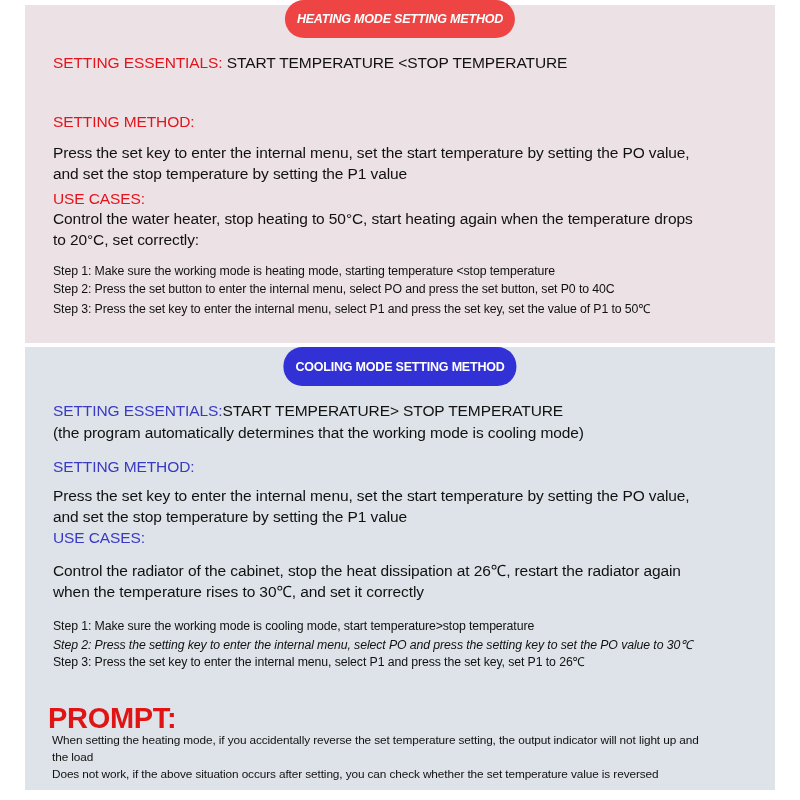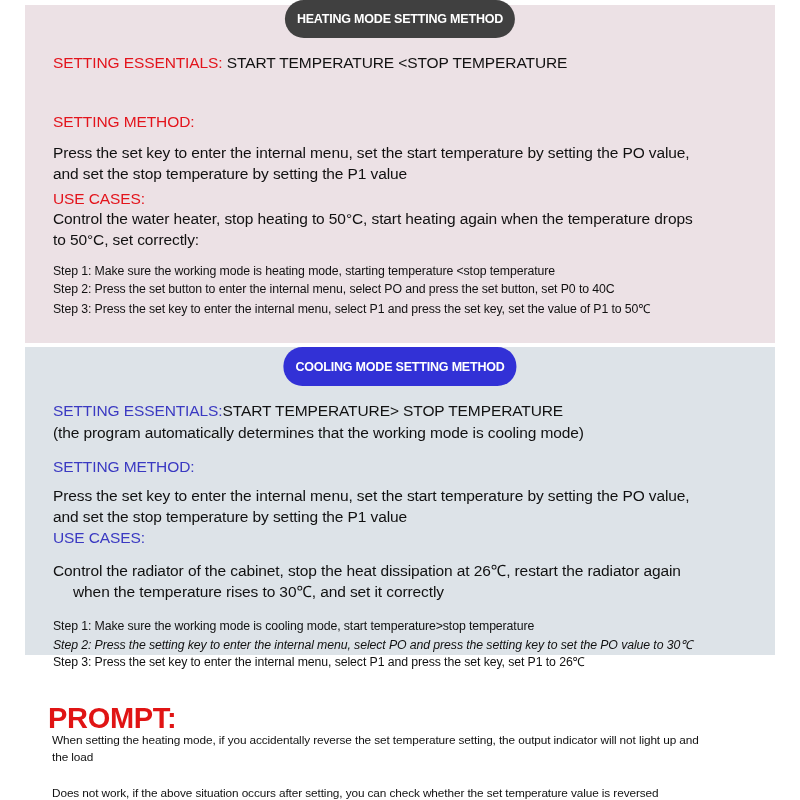--- a/index.html
+++ b/index.html
@@ -1,29 +1,29 @@
 <!DOCTYPE html>
 <html><head>
 <meta charset="utf-8">
 <style>
   * { box-sizing: border-box; margin: 0; padding: 0; }
   html, body { width: 800px; height: 800px; background: #ffffff; overflow: hidden; }
   body { position: relative; font-family: "Liberation Sans", sans-serif; color: #111; }
 
   .panel { position: absolute; left: 25px; width: 750px; }
   .panel.heat { top: 5px; height: 338px; background: #ece1e5; }
-  .panel.cool { top: 347px; height: 308px; background: #dde3e8; }
+  .panel.cool { top: 347px; height: 443px; background: #dde3e8; }
 
   .pill {
     position: absolute; left: 50%; transform: translateX(-50%);
     height: 38px; border-radius: 19px; color: #fff; font-weight: bold;
     font-size: 12.5px; display: flex; align-items: center; justify-content: center;
     padding: 0 12px; white-space: nowrap; letter-spacing: -0.2px;
   }
-  .heat .pill { top: -5px; width: 155px; width: auto; background: #404040; min-width: 154px; }
+  .heat .pill { top: -5px; width: 155px; width: auto; background: #ef4444; min-width: 154px; font-style: italic; }
   .cool .pill { top: 0px; background: #3231d6; min-width: 156px; height: 39px; }
 
   .txt { position: absolute; left: 28px; white-space: nowrap; }
   .big { font-size: 15.5px; letter-spacing: -0.1px; text-align: right; }
   .small { font-size: 12.3px; letter-spacing: -0.1px; margin-top: 7px; }
   .red { color: #e3141c; }
   .blue { color: #3a39c2; }
 
   .prompt-title { position: absolute; left: 48px; top: 702px; font-size: 29px; font-weight: bold; color: #e01414; letter-spacing: -0.3px; }
   .prompt-line { position: absolute; left: 52px; font-size: 11.8px; white-space: nowrap; letter-spacing: -0.1px; }
@@ -37,44 +37,44 @@
   <div class="txt big" style="top:49px;">
     <span class="red">SETTING ESSENTIALS: </span><span>START TEMPERATURE &lt;STOP TEMPERATURE</span>
   </div>
 
   <div class="txt big red" style="top:108px;">SETTING METHOD:</div>
   <div class="txt big" style="top:139px;">Press the set key to enter the internal menu, set the start temperature by setting the PO value,</div>
   <div class="txt big" style="top:160px;">and set the stop temperature by setting the P1 value</div>
 
   <div class="txt big red" style="top:185px;">USE CASES:</div>
   <div class="txt big" style="top:205px;">Control the water heater, stop heating to 50°C, start heating again when the temperature drops</div>
-  <div class="txt big" style="top:226px;">to 50°C, set correctly:</div>
+  <div class="txt big" style="top:226px;">to 20°C, set correctly:</div>
 
   <div class="txt small" style="top:252px;">Step 1: Make sure the working mode is heating mode, starting temperature &lt;stop temperature</div>
   <div class="txt small" style="top:270px;">Step 2: Press the set button to enter the internal menu, select PO and press the set button, set P0 to 40C</div>
   <div class="txt small" style="top:288px;">Step 3: Press the set key to enter the internal menu, select P1 and press the set key, set the value of P1 to 50℃</div>
 </section>
 
 <section class="panel cool">
   <div class="pill">COOLING MODE SETTING METHOD</div>
 
   <div class="txt big" style="top:55px;">
     <span class="blue">SETTING ESSENTIALS:</span><span>START TEMPERATURE&gt; STOP TEMPERATURE</span>
   </div>
   <div class="txt big" style="top:77px;">(the program automatically determines that the working mode is cooling mode)</div>
 
   <div class="txt big blue" style="top:111px;">SETTING METHOD:</div>
   <div class="txt big" style="top:140px;">Press the set key to enter the internal menu, set the start temperature by setting the PO value,</div>
   <div class="txt big" style="top:161px;">and set the stop temperature by setting the P1 value</div>
 
   <div class="txt big blue" style="top:182px;">USE CASES:</div>
   <div class="txt big" style="top:212px;">Control the radiator of the cabinet, stop the heat dissipation at 26℃, restart the radiator again</div>
-  <div class="txt big" style="top:233px;margin-left:20px;">when the temperature rises to 30℃, and set it correctly</div>
+  <div class="txt big" style="top:233px;">when the temperature rises to 30℃, and set it correctly</div>
 
   <div class="txt small" style="top:265px;">Step 1: Make sure the working mode is cooling mode, start temperature&gt;stop temperature</div>
   <div class="txt small" style="top:282px;font-style:italic;">Step 2: Press the setting key to enter the internal menu, select PO and press the setting key to set the PO value to 30℃</div>
   <div class="txt small" style="top:299px;">Step 3: Press the set key to enter the internal menu, select P1 and press the set key, set P1 to 26℃</div>
 </section>
 
 <div class="prompt-title">PROMPT:</div>
 <div class="prompt-line" style="top:733px;">When setting the heating mode, if you accidentally reverse the set temperature setting, the output indicator will not light up and</div>
 <div class="prompt-line" style="top:750px;"> the load</div>
-<div class="prompt-line" style="top:786px;">Does not work, if the above situation occurs after setting, you can check whether the set temperature value is reversed</div>
+<div class="prompt-line" style="top:767px;">Does not work, if the above situation occurs after setting, you can check whether the set temperature value is reversed</div>
 
 </body></html>

